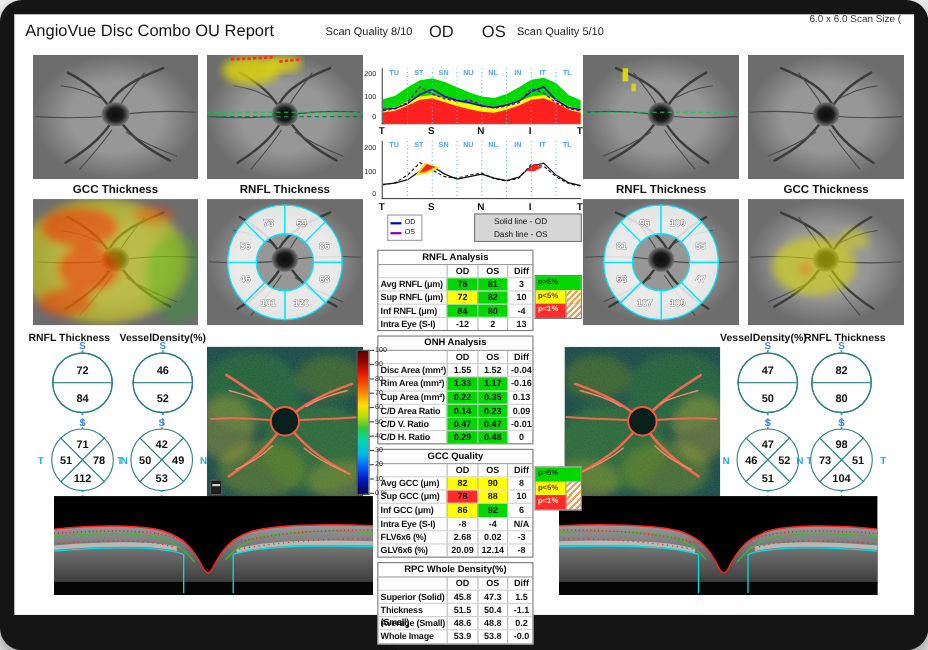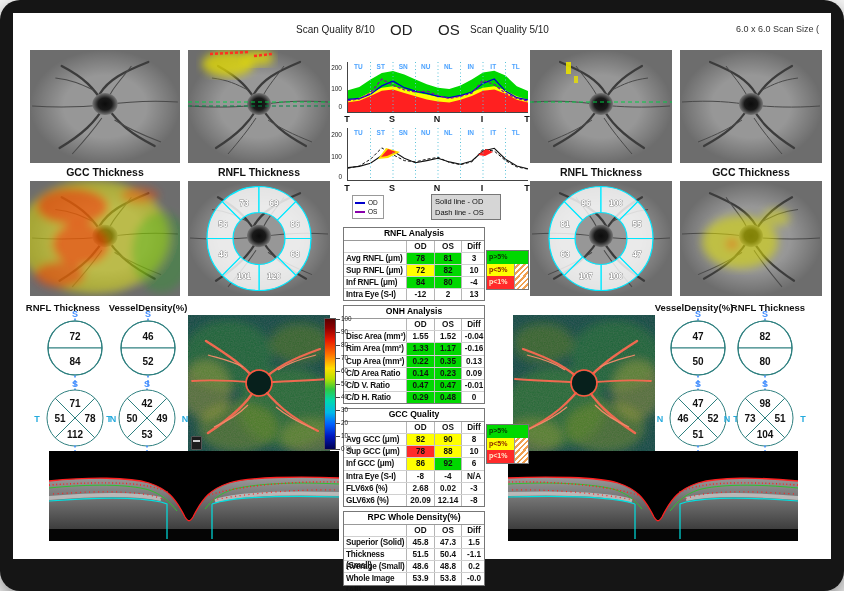--- a/index.html
+++ b/index.html
@@ -26,21 +26,21 @@
   .line-k{fill:none;stroke:#111;stroke-width:1.1;}
   .line-k.dash,.line-kdash{fill:none;stroke:#111;stroke-width:1;stroke-dasharray:3,2;}
   .sep{stroke:#5ac2d9;stroke-width:1;stroke-dasharray:1,2.5;}
   .seclab{font-size:6.5px;font-weight:700;color:var(--c-sector);text-align:center;}
   .ytick{font-size:6.5px;color:#222;text-align:right;}
   .xlab{font-size:9px;font-weight:700;color:#111;text-align:center;}
   
   .lgd1{border:1px solid #999;background:#fff;font-size:6.5px;color:#111;padding:2px 2px;}
   .lgd1 .row{display:flex;align-items:center;gap:3px;height:9px;}
   .sw{width:10px;height:2px;}
-  .lgd2{border:1px solid #777;background:#d6d6d6;font-size:7.5px;color:#111;padding:1px 3px;line-height:11px;}
+  .lgd2{border:1px solid #777;background:#d6d6d6;font-size:7.5px;color:#111;padding:1px 17px;line-height:11px;}
   .pl{border:1px solid #777;background:#fff;z-index:5;}
   .plrow{position:relative;height:12.5px;line-height:12.5px;font-size:7px;font-weight:700;padding-left:2px;}
   .plrow.hatched::after{content:"";position:absolute;right:0;top:0;bottom:0;width:13px;
       background:repeating-linear-gradient(135deg,#fff 0 2px,#f0a050 2px 4px);border-left:1px solid #999;}
   .pl-g{background:var(--c-normal);color:#073800;}
   .pl-y{background:var(--c-borderline);color:#8a2800;}
   .pl-r{background:var(--c-abnormal);color:#ffe9c9;}
   
   .tables{display:flex;flex-direction:column;gap:4px;}
   .dtable{border:1px solid #777;background:#fff;}
@@ -169,25 +169,26 @@
       <path d="M0,50 C50,46 90,46 112,51 L118,53 L118,88 M163,53 L163,88 M163,53 C180,47 220,44 290,46" stroke="#00e0e0" stroke-width="1.2" fill="none"></path>
       <path d="M0,34 C60,30 100,31 120,42 M160,44 C190,35 240,30 290,31" stroke="#ff2020" stroke-width="1.4" fill="none" stroke-dasharray="1,2.5"></path>
       <path d="M4,43 C60,39 96,40 116,49 M164,49 C200,42 250,38 288,39" stroke="#ff2020" stroke-width="1.2" fill="none" stroke-dasharray="1,3.5"></path>
     </symbol>
   </defs>
 </svg>
 
 <div class="frame">
   <div class="page"></div>
 
+  <div class="abs title" style="left:23px;top:20px;">AngioVue Disc Combo OU Report</div>
   <div class="abs sq" style="left:296px;top:24px;">Scan Quality 8/10</div>
   <div class="abs eye" style="left:390px;top:21px;">OD</div>
   <div class="abs eye" style="left:438px;top:21px;">OS</div>
   <div class="abs sq" style="left:470px;top:24px;">Scan Quality 5/10</div>
-  <div class="abs scansize" style="left:736px;top:24px;width:96px;">6.0 x 6.0 Scan Size (</div>
+  <div class="abs scansize" style="left:736px;top:12px;width:96px;">6.0 x 6.0 Scan Size (</div>
 
   <div class="abs panel" style="left:30px;top:50px;width:150px;height:113px;">
     <svg viewBox="0 0 142 113" preserveAspectRatio="none" width="150" height="113">
         <use href="#fundus"></use>
       </svg>
   </div>
   <div class="abs panel" style="left:188px;top:50px;width:142px;height:113px;">
     <svg viewBox="0 0 142 113" width="142" height="113">
         <use href="#fundus"></use>
       <g>

